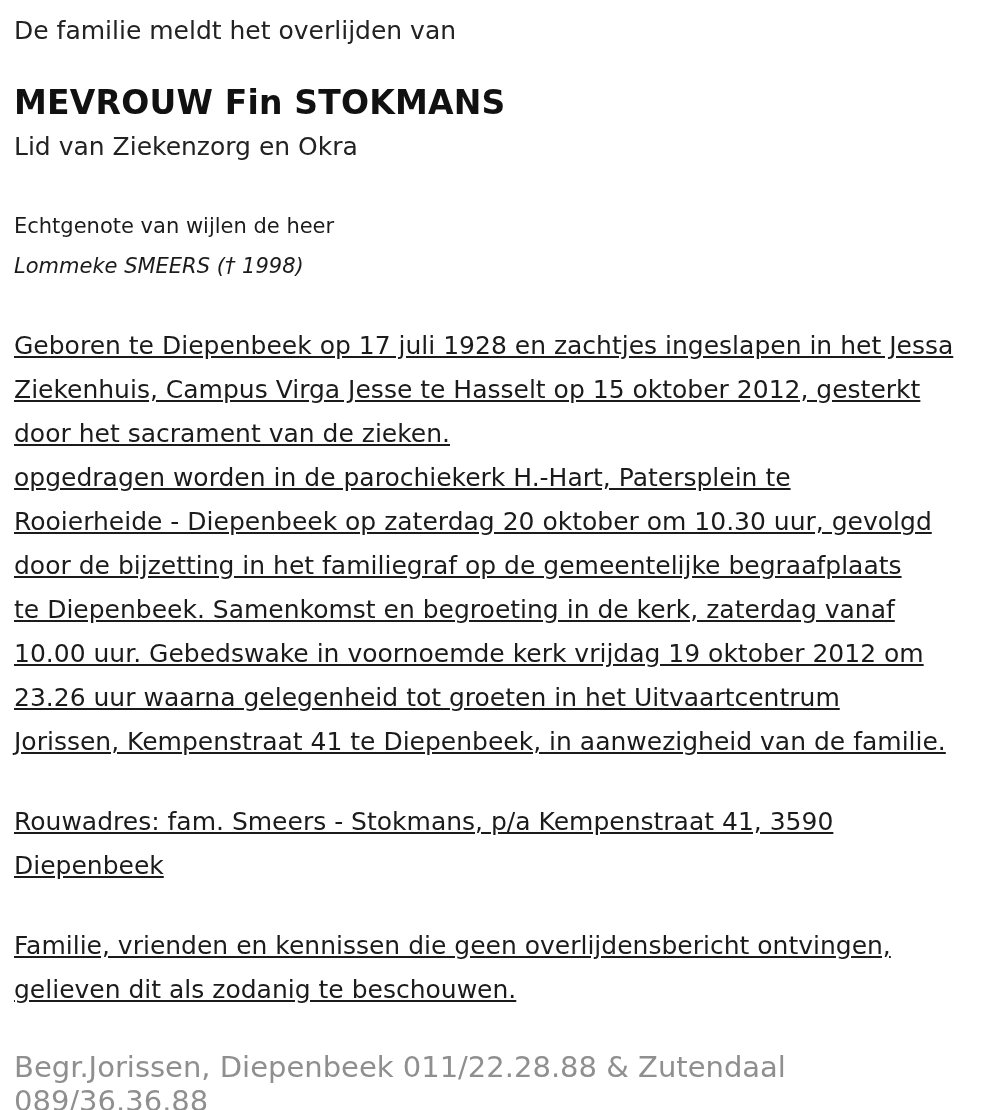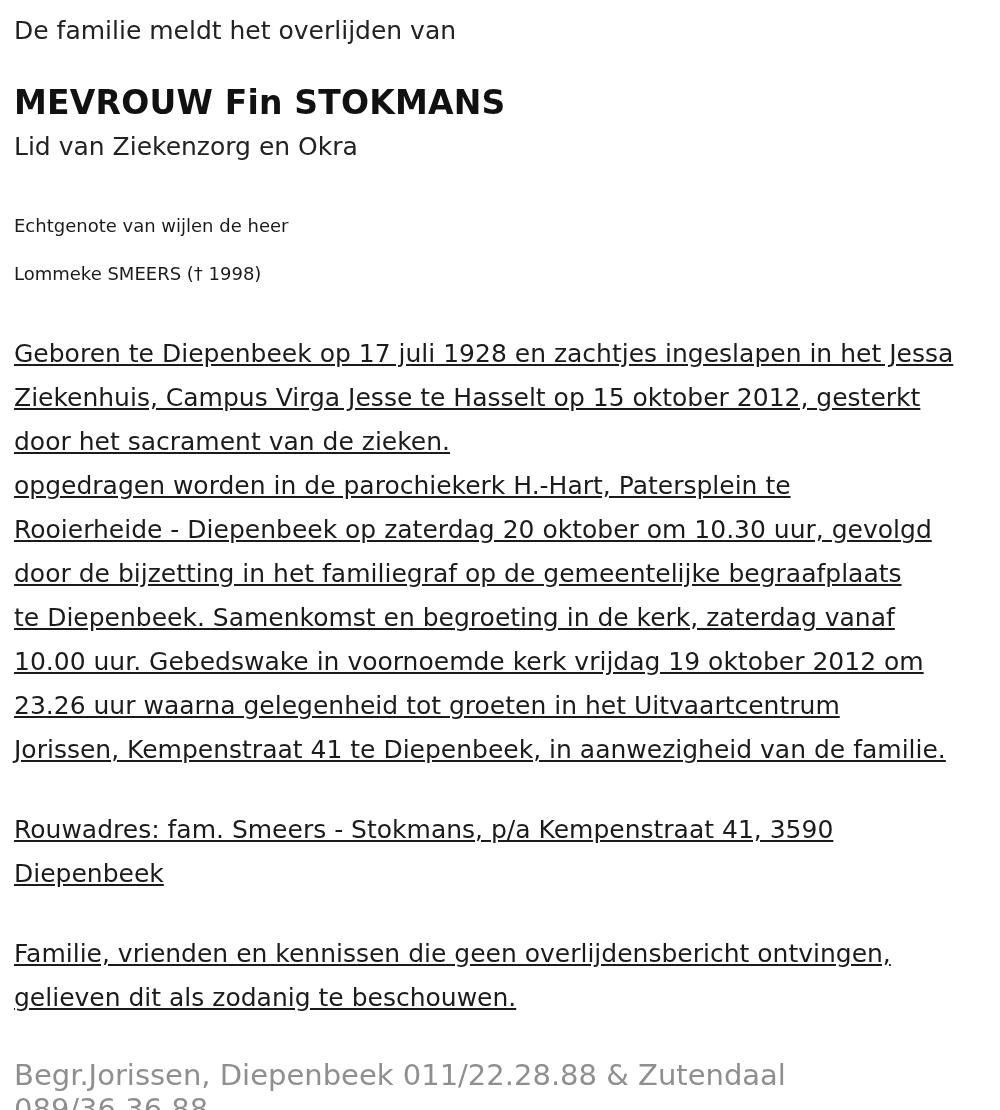--- a/index.html
+++ b/index.html
@@ -15,21 +15,21 @@
     overflow: hidden;
   }
   .page {
     box-sizing: border-box;
     width: 1000px;
     height: 1110px;
     padding: 14px 34px 0 14px;
     background: #ffffff;
   }
   .line {
-    font-size: 18px;
+    font-size: 21px;
     line-height: 40px;
     color: #1b1b1b;
     white-space: pre-wrap;
   }
   .intro {
     font-size: 25px;
     line-height: 34px;
     margin-bottom: 34px;
   }
   .name {
@@ -42,21 +42,22 @@
   }
   .subname {
     font-size: 25px;
     line-height: 34px;
     margin-bottom: 42px;
   }
   .block {
     margin-bottom: 40px;
   }
   .block .line + .line {
-    margin-top: 8px;
+    margin-top: 0;
+    font-style: italic;
   }
   .para {
     font-size: 25px;
     line-height: 40px;
     color: #1b1b1b;
     text-decoration: underline;
   }
   .para + .para {
     margin-top: 4px;
   }

